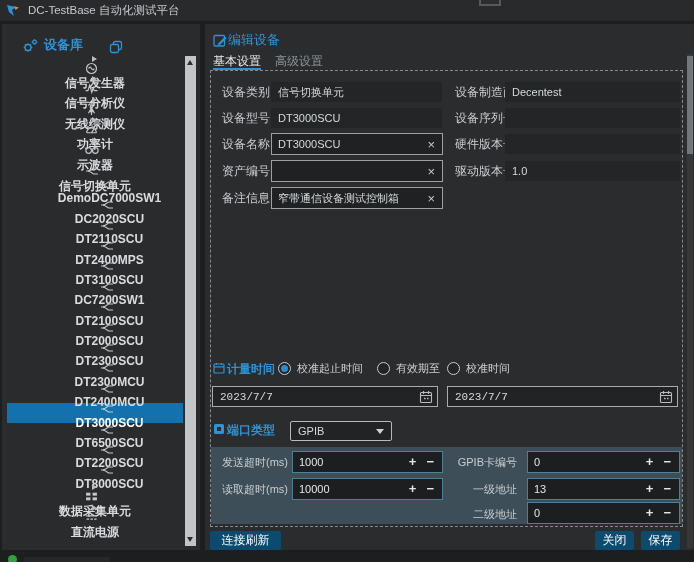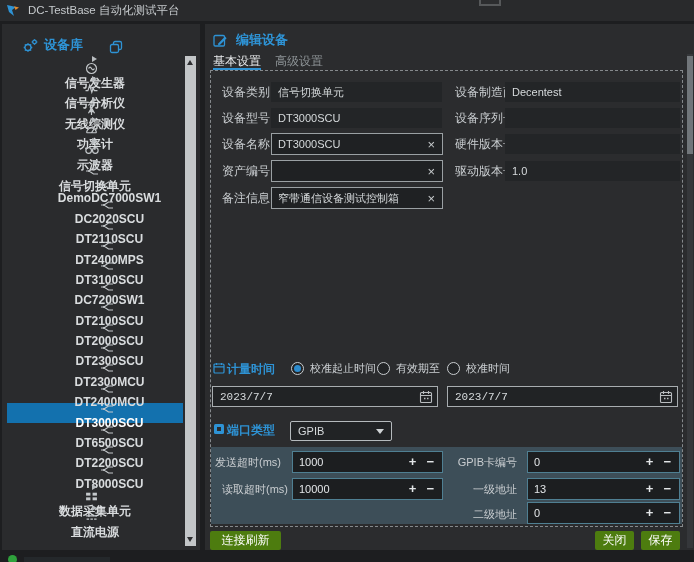--- a/index.html
+++ b/index.html
@@ -24,21 +24,21 @@
   .arrow { width:0; height:0; border-top:3.5px solid transparent; border-bottom:3.5px solid transparent; border-left:5px solid #b9bdc0; margin:0 5px 0 4px; flex:none; }
   .arrow.exp { border-left:3.5px solid transparent; border-right:3.5px solid transparent; border-top:5px solid #b9bdc0; border-bottom:none; margin:2px 4px 0 3px; }
   .ticon { width:15px; height:13px; margin-right:5px; flex:none; display:inline-flex; align-items:center; }
   .sb-scroll { position:absolute; left:183px; top:32px; width:11px; height:490px; background:#c3c6c8; }
   .sb-up { position:absolute; left:2px; top:4px; width:0; height:0; border-left:3.5px solid transparent; border-right:3.5px solid transparent; border-bottom:5px solid #2e2f31; }
   .sb-down { position:absolute; left:2px; bottom:4px; width:0; height:0; border-left:3.5px solid transparent; border-right:3.5px solid transparent; border-top:5px solid #2e2f31; }
 
   
   .editor { position:absolute; left:205px; top:24px; width:489px; height:526px; background:#2b2c2e; }
   .ed-header { position:absolute; left:8px; top:7px; display:flex; align-items:center; }
-  .ed-title { color:#2e93d5; font-size:13px; font-weight:bold; margin-left:8px; }
+  .ed-title { color:#2e93d5; font-size:13px; font-weight:normal; }
   .tabs { position:absolute; left:8px; top:29px; display:flex; gap:14px; }
   .tab { font-size:12px; height:17px; color:#8d9396; cursor:default; }
   .tab.active { color:#e8eaec; border-bottom:2px solid #2e93d5; }
   .form { position:absolute; left:5px; top:46px; width:473px; height:457px; border:1px dashed #85898c; }
   .flabel { position:absolute; font-size:12px; color:#c9cdd0; line-height:20px; white-space:nowrap; }
   .fval { position:absolute; height:20px; background:#232527; color:#d6dadc; font-size:11px; line-height:20px; padding-left:7px; white-space:nowrap; }
   .binput { position:absolute; height:22px; border:1px solid #9aa0a3; background:#1f2123; display:flex; align-items:center; }
   .binput input { flex:1; background:transparent; border:none; outline:none; color:#d6dadc; font-size:11px; padding-left:6px; font-family:inherit; min-width:0; }
   .xbtn { flex:none; color:#c6cacc; font-size:13px; padding:0 7px; cursor:default; }
   .sect-label { position:absolute; color:#2e93d5; font-size:12px; font-weight:bold; line-height:16px; white-space:nowrap; }
@@ -50,21 +50,21 @@
   .dinput .dval { flex:1; padding-left:7px; }
   .calicon { flex:none; margin-right:4px; display:inline-flex; }
   .dropdown { position:absolute; height:20px; border:1px solid #b5babd; border-radius:2px; background:#212325; display:flex; align-items:center; color:#d6dadc; font-size:11px; }
   .dropdown .dval { flex:1; padding-left:7px; }
   .ddarrow { flex:none; width:0; height:0; border-left:4px solid transparent; border-right:4px solid transparent; border-top:5px solid #cfd3d5; margin-right:7px; }
   .slate { position:absolute; left:0; top:376px; width:471px; height:77px; background:#3d4e58; }
   .stepper { position:absolute; height:22px; border:1px solid #4f7f92; background:#1c1e20; display:flex; align-items:center; }
   .stval { flex:1; color:#e3e6e8; font-size:11px; padding-left:6px; }
   .plus,.minus { flex:none; color:#e3e6e8; font-size:13px; font-weight:bold; padding:0 5px; cursor:default; line-height:20px; }
   .minus { padding-right:8px; }
-  .btn { position:absolute; height:19px; background:#4d7c0f; color:#ffffff; font-size:12px; border:none; border-radius:2px; line-height:19px; text-align:center; cursor:default; }
+  .btn { position:absolute; height:19px; background:#0c4a6e; color:#ffffff; font-size:12px; border:none; border-radius:2px; line-height:19px; text-align:center; cursor:default; }
   .ed-scroll { position:absolute; left:482px; top:30px; width:6px; height:494px; background:#35373a; }
   .ed-thumb { position:absolute; left:0; top:2px; width:6px; height:98px; background:#71767a; }
 
   
   .statusbar { position:absolute; left:0; top:552px; width:694px; height:10px; }
   .sdot { position:absolute; left:8px; top:3px; width:9px; height:9px; border-radius:50%; background:#2fa23c; }
   .ssmudge { position:absolute; left:24px; top:5px; width:86px; height:7px; background:#24282b; }
 </style>
 </head>
 <body>
@@ -410,21 +410,21 @@
         </svg>
     </span>
     <span class="sect-label" style="left:16px;top:351px">端口类型</span>
     <div class="dropdown" style="left:79px;top:350px;width:102px">
       <span class="dval">GPIB</span>
       <span class="ddarrow"></span>
     </div>
 
     <div class="slate"></div>
 
-    <span class="flabel" style="left:4px;top:381px;font-size:11px">发送超时(ms)</span>
+    <span class="flabel" style="left:11px;top:381px;font-size:11px">发送超时(ms)</span>
     <div class="stepper" style="left:81px;top:380px;width:151px">
       <span class="stval">1000</span>
       <span class="plus">+</span>
         <span class="minus">−</span>
     </div>
     <span class="flabel" style="left:240px;top:381px;width:66px;text-align:right;font-size:11px">GPIB卡编号</span>
     <div class="stepper" style="left:316px;top:380px;width:153px">
       <span class="stval">0</span>
       <span class="plus">+</span>
         <span class="minus">−</span>
@@ -442,21 +442,21 @@
       <span class="plus">+</span>
         <span class="minus">−</span>
     </div>
 
     <span class="flabel" style="left:240px;top:433px;width:66px;text-align:right;font-size:11px">二级地址</span>
     <div class="stepper" style="left:316px;top:431px;width:153px">
       <span class="stval">0</span>
       <span class="plus">+</span>
         <span class="minus">−</span>
     </div>
-  <div class="radio-item" style="left: 80px; top: 290px;">
+  <div class="radio-item" style="left: 67px; top: 290px;">
         <span class="rcirc">
           <span class="dot"></span>
         </span>
         <span class="rlabel">校准起止时间</span>
       </div>
       <div class="radio-item" style="left: 166px; top: 290px;">
         <span class="rcirc"></span>
         <span class="rlabel">有效期至</span>
       </div>
       <div class="radio-item" style="left: 236px; top: 290px;">

